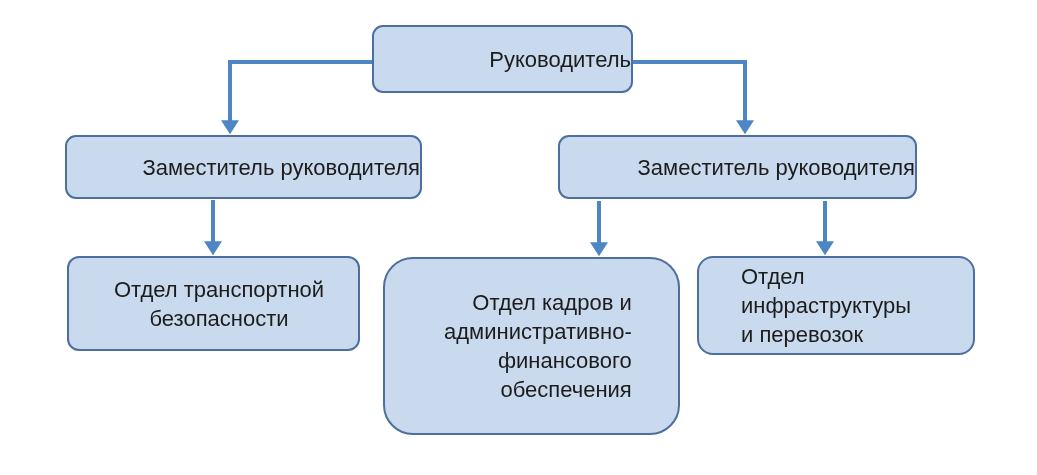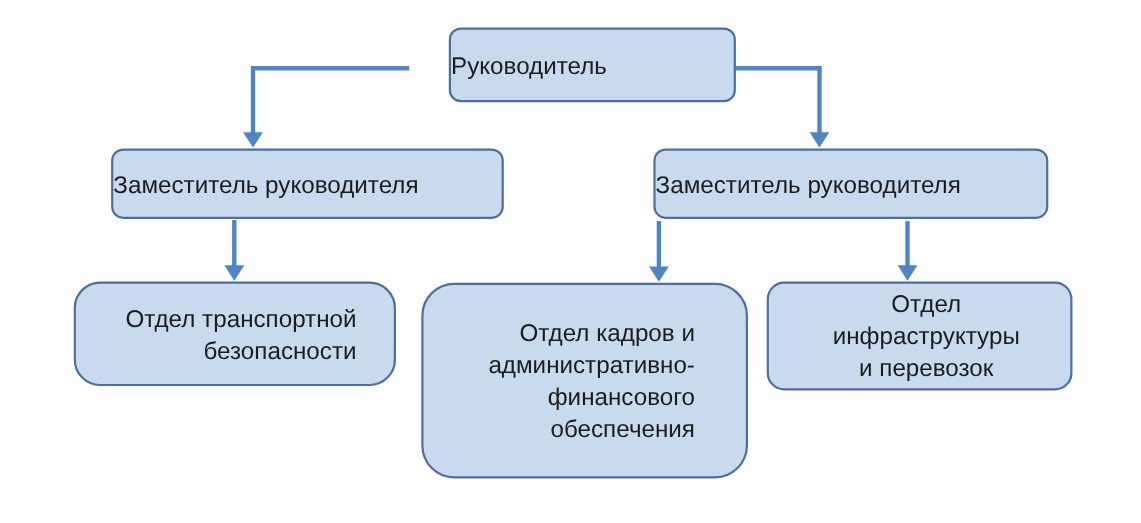--- a/index.html
+++ b/index.html
@@ -36,50 +36,50 @@
     position: absolute;
     background: var(--node-fill);
     border: 2px solid var(--node-border);
     color: var(--text);
     font-size: 22px;
     line-height: 29px;
     display: flex;
     align-items: center;
     white-space: pre-line;
   }
-  .node.centered { justify-content: flex-start; text-align: center; margin-left: 36px; }
+  .node.centered { justify-content: flex-end; text-align: center; }
   .node-root {
     left: 372px; top: 25px; width: 261px; height: 68px;
     border-radius: 11px;
   }
   .node-deputy-left {
     left: 65px; top: 135px; width: 357px; height: 64px;
     border-radius: 11px;
   }
   .node-deputy-right {
     left: 558px; top: 135px; width: 359px; height: 64px;
     border-radius: 11px;
   }
   .node-dept-transport {
     left: 67px; top: 256px; width: 293px; height: 95px;
-    border-radius: 24px;
+    border-radius: 12px;
     padding-left: 45px; padding-right: 8px;
-    text-align: right;
+    text-align: center;
   }
   .node-dept-hr {
     left: 383px; top: 257px; width: 297px; height: 178px;
     border-radius: 30px;
     padding-left: 59px; padding-right: 8px;
     text-align: right;
   }
   .node-dept-infra {
     left: 697px; top: 256px; width: 278px; height: 99px;
     border-radius: 16px;
-    padding-left: 58px; padding-right: 8px;
-    text-align: center;
+    padding-left: 42px; padding-right: 8px;
+    text-align: left;
   }
 </style>
 </head>
 <body>
 
 <div class="canvas">
 
   <svg class="connectors" viewBox="0 0 1037 475" xmlns="http://www.w3.org/2000/svg">
     <defs>
       <marker id="arrowhead" markerUnits="strokeWidth" markerWidth="4.6" markerHeight="4.6" refX="0.2" refY="2.25" orient="auto">

